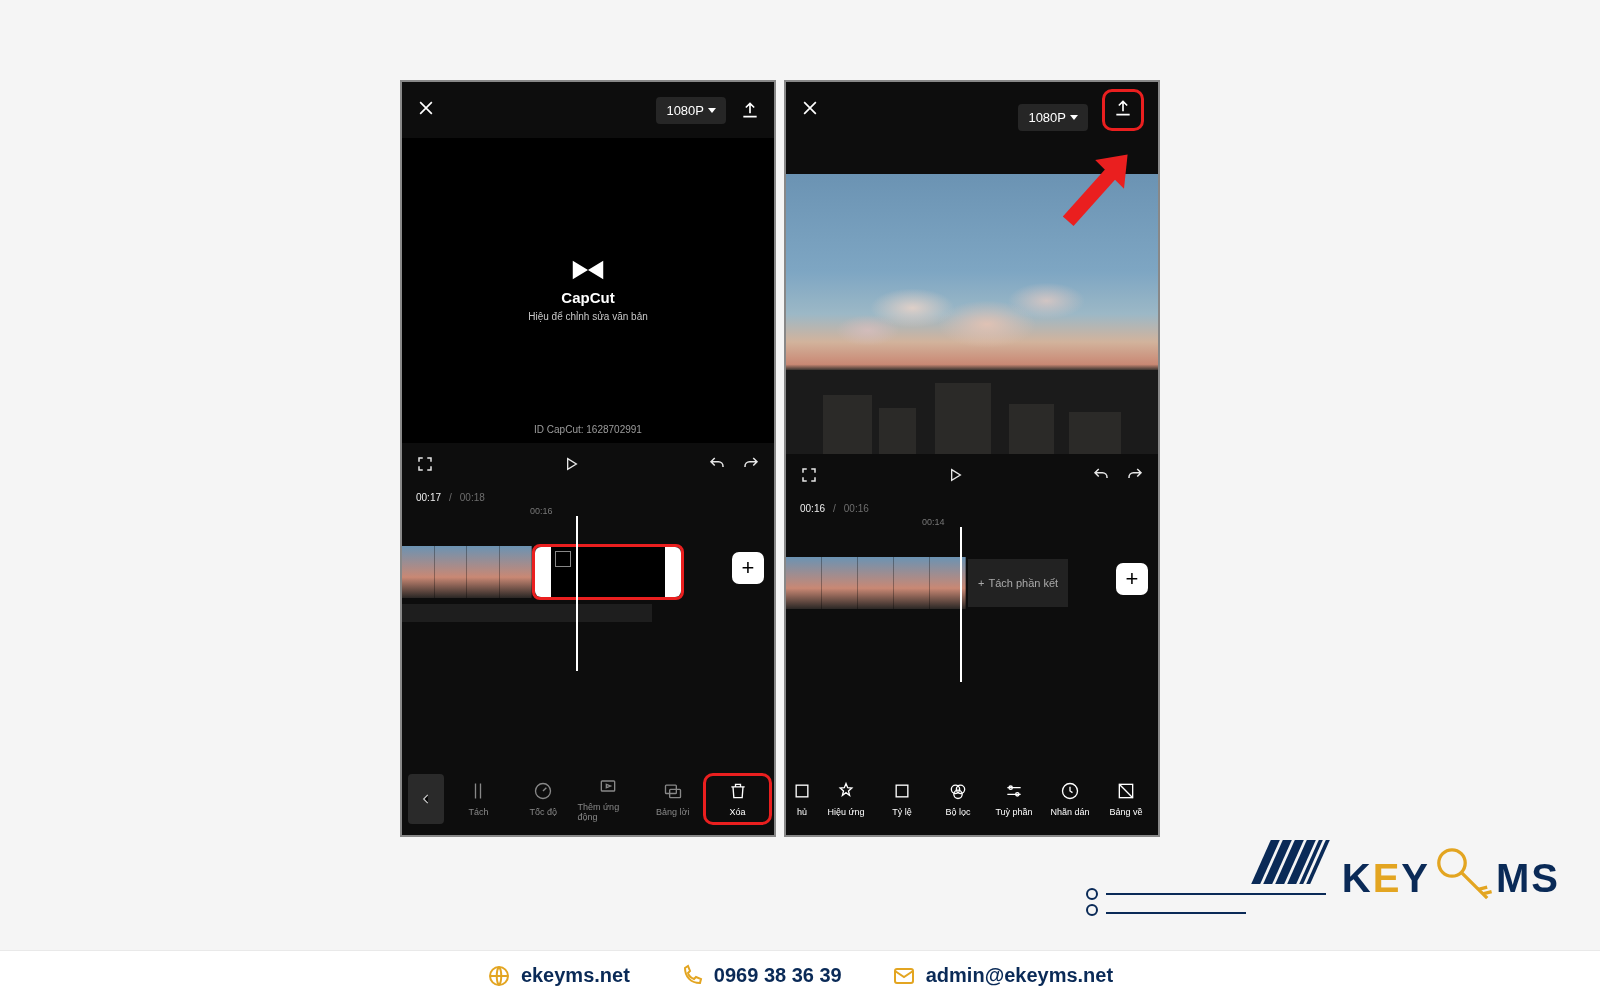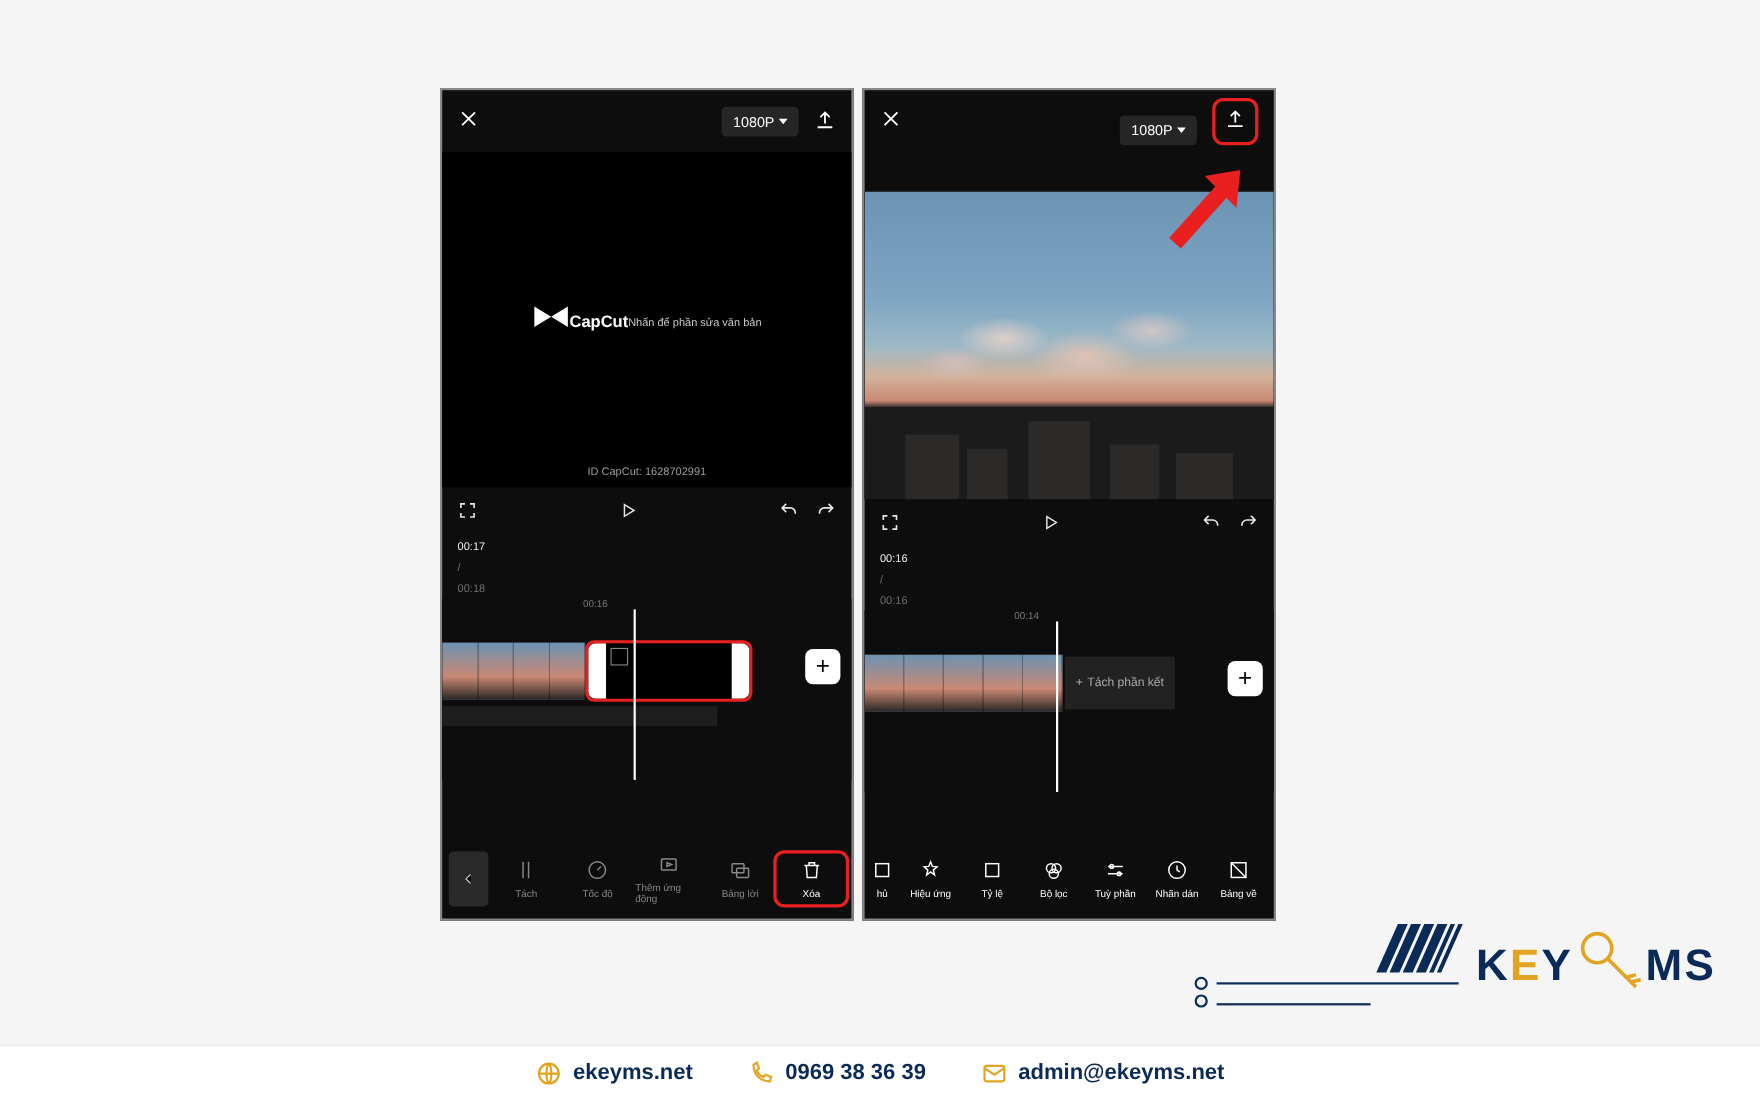--- a/index.html
+++ b/index.html
@@ -58,21 +58,21 @@
   .export-box-highlight {
     border: 3px solid #ea1f1f;
     border-radius: 10px;
     padding: 6px 8px;
   }
   .preview {
     flex: 0 0 305px;
     background: #000;
     position: relative;
     display: flex;
-    flex-direction: row;
+    flex-direction: column;
     align-items: center;
     justify-content: center;
     overflow: hidden;
   }
   .capcut-logo svg { width: 34px; height: 22px; fill: #fff; }
   .capcut-title { color:#fff; font-weight:600; margin-top:4px; font-size:15px; }
   .capcut-sub { color:#c8c8c8; font-size:10px; margin-top:5px; }
   .preview-id {
     position:absolute; bottom:8px; left:0; right:0;
     text-align:center; color:#9c9c9c; font-size:10px;
@@ -106,21 +106,21 @@
     padding: 0 14px;
   }
   .ico svg { width:18px; height:18px; stroke:#e6e6e6; fill:none; }
   .play-row .play svg { width:16px; height:18px; }
   .play-row .group { display:flex; gap:16px; }
 
   .time-row {
     padding: 3px 14px;
     font-size: 10px;
     color:#6e6e6e;
-    display:flex; gap:8px;flex-direction:column;
+    display:flex; gap:8px;
   }
   .time-row .cur { color:#eee; }
 
   .timeline {
     position: relative;
     height: 165px;
     background:#0d0d0d;
     overflow:hidden;
   }
   .ruler {
@@ -261,21 +261,21 @@
       </div>
     </div>
 
     <div class="preview">
       <span class="capcut-logo">
         <svg viewBox="0 0 40 26">
             <path d="M2 2l18 11L2 24zM38 2L20 13l18 11z"></path>
           </svg>
       </span>
       <div class="capcut-title">CapCut</div>
-      <div class="capcut-sub">Nhấn để phần sửa văn bản</div>
+      <div class="capcut-sub">Hiệu để chỉnh sửa văn bản</div>
       <div class="preview-id">ID CapCut: 1628702991</div>
     </div>
 
     <div class="play-row">
       <span class="ico">
         <svg viewBox="0 0 24 24" stroke-width="2">
             <path d="M4 9V4h5M20 9V4h-5M4 15v5h5M20 15v5h-5"></path>
           </svg>
       </span>
       <span class="ico play">

